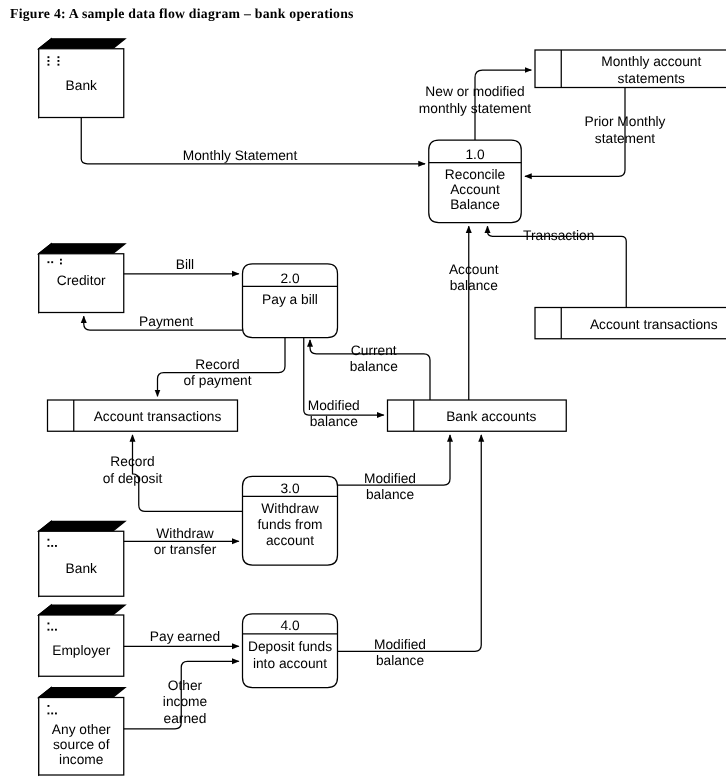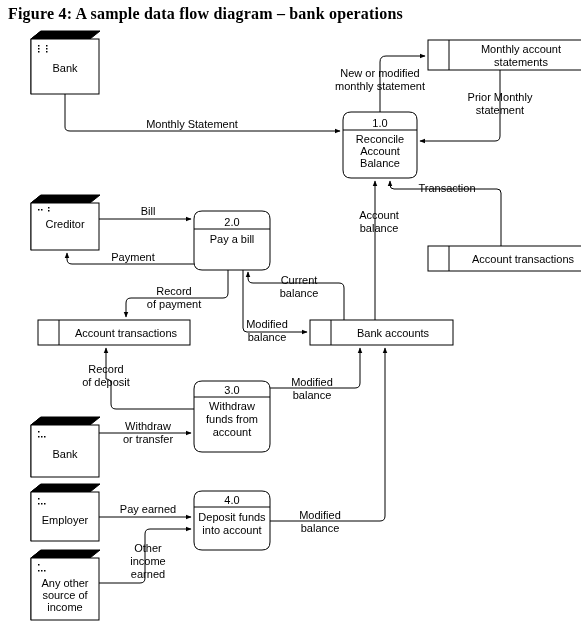--- a/index.html
+++ b/index.html
@@ -12,21 +12,21 @@
     height: 626px;
     overflow: hidden;
     font-family: "Liberation Sans", sans-serif;
   }
   #figure-title {
     position: absolute;
     left: 8px;
     top: 5px;
     font-family: "Liberation Serif", serif;
     font-weight: bold;
-    font-size: 16px;
+    font-size: 11px;
     color: #000000;
     letter-spacing: 0.2px;
     white-space: nowrap;
   }
   #dfd-canvas {
     position: absolute;
     left: 0;
     top: 0;
     width: 581px;
     height: 626px;

